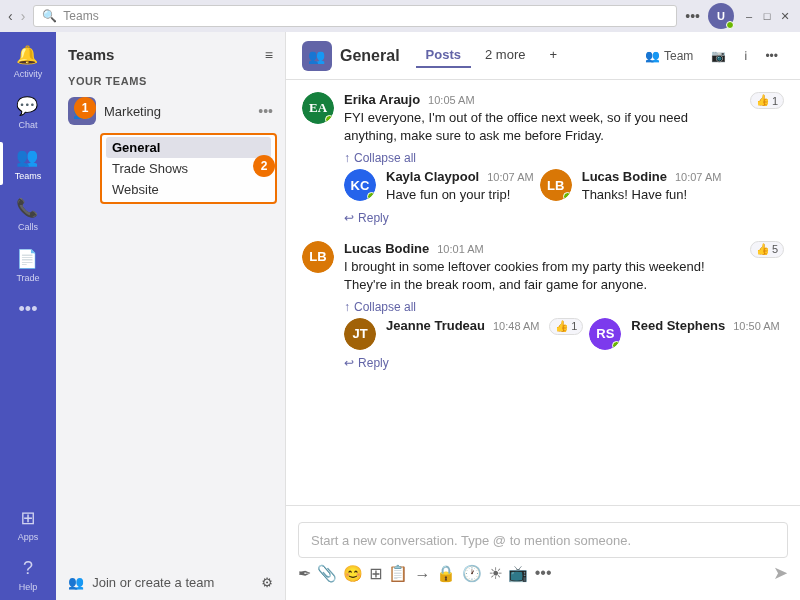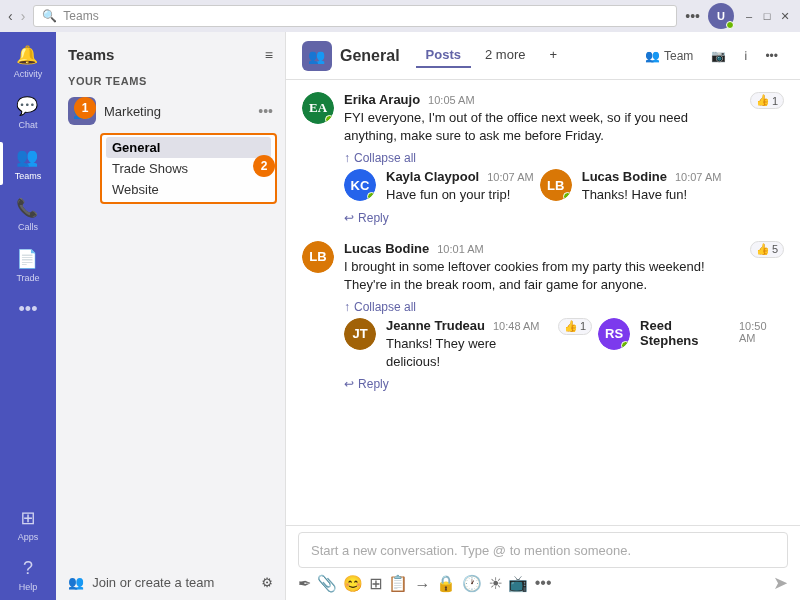--- a/index.html
+++ b/index.html
@@ -231,21 +231,21 @@
     .collapse-link {
       font-size: 12px; color: #6264a7; cursor: pointer; display: flex; align-items: center; gap: 4px; margin-left: 42px; margin-top: 2px;
     }
     .reply-btn {
       font-size: 12px; color: #6264a7; cursor: pointer; display: flex; align-items: center; gap: 4px; margin-left: 42px; margin-top: 2px;
     }
 
     
     .compose-bar {
       border-top: 1px solid #e0e0e0;
-      padding: 6px 12px;
+      padding: 16px 12px;
     }
     .compose-input {
       border: 1px solid #ddd;
       border-radius: 4px;
       padding: 8px 12px;
       font-size: 13px;
       color: #aaa;
       background: #fff;
       min-height: 36px;
       display: flex;
@@ -498,21 +498,20 @@
 
           <div class="message-row">
             <div class="msg-avatar">
               <div class="msg-avatar-img" style="background:#a16207;">JT</div>
             </div>
             <div class="msg-content">
               <div class="msg-header">
                 <span class="msg-author">Jeanne Trudeau</span>
                 <span class="msg-time">10:48 AM</span>
               </div>
-              <div class="msg-text">Thanks! They were delicious!</div>
             </div>
             <div class="msg-reaction">
               <span class="reaction-badge">
                 <span>👍</span>
                 <span>1</span>
               </span>
             </div>
           </div>
 
           <div class="message-row">

